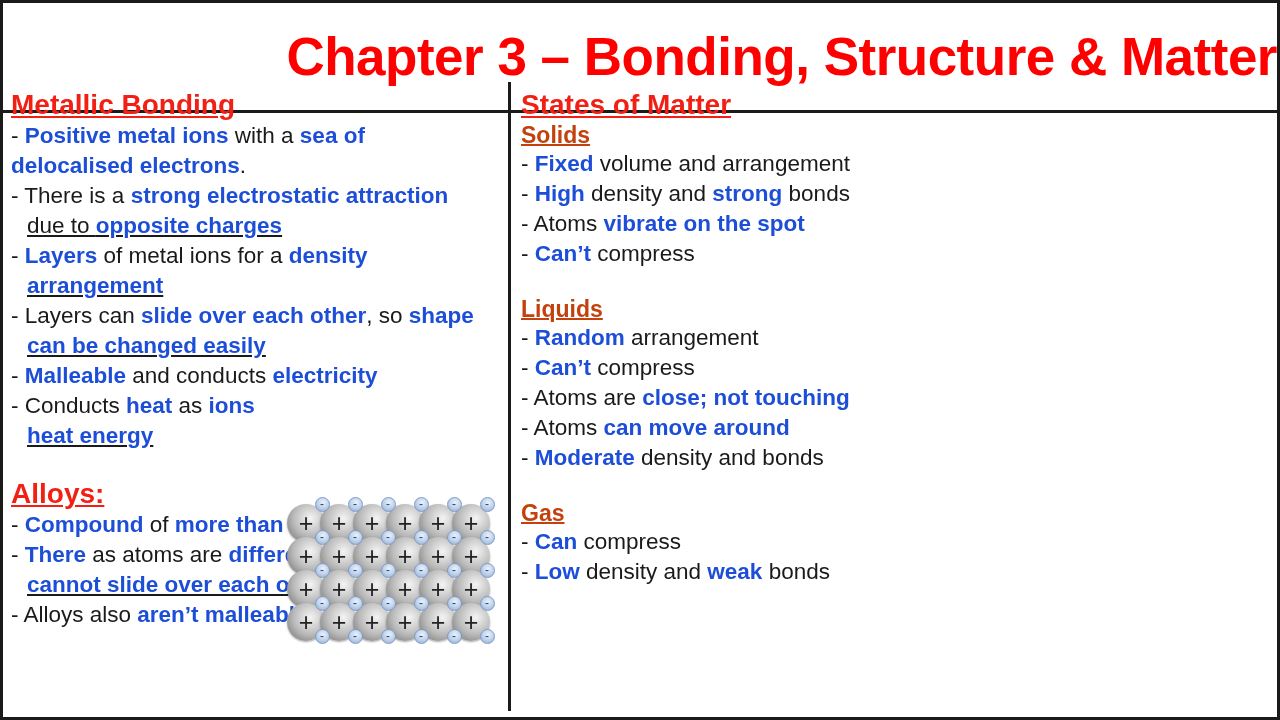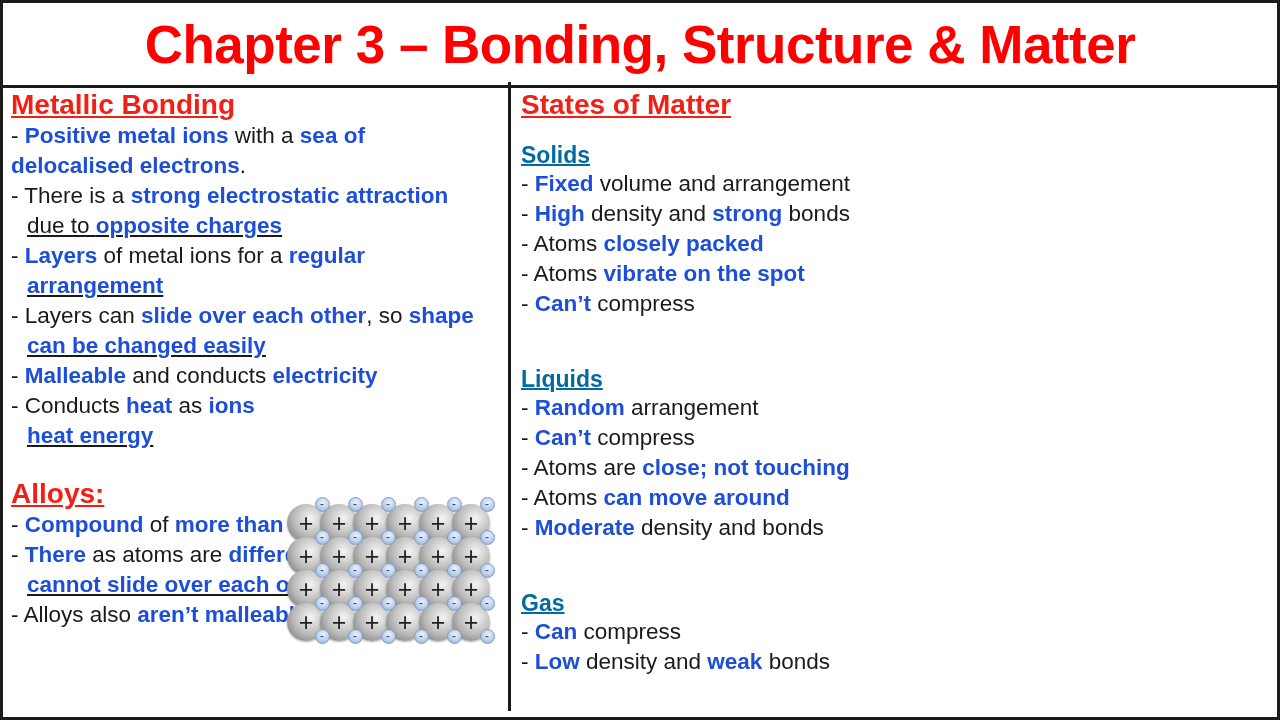--- a/index.html
+++ b/index.html
@@ -18,25 +18,25 @@
     height: 720px;
     background: #ffffff;
     border: 3px solid #1b1b1b;
   }
 
   
   #title-bar {
     position: absolute;
     left: 0; top: 0;
     width: 1274px;
-    height: 85px;
+    height: 110px;
     border-bottom: 3px solid #1b1b1b;
     display: flex;
     align-items: center;
-    justify-content: center;
+    justify-content: flex-end;
     background: #ffffff;
   }
   #title-text {
     color: #ff0000;
     font-family: "Liberation Sans", sans-serif;
     font-weight: bold;
     font-size: 53px;
     letter-spacing: -0.5px;
     white-space: nowrap;
     line-height: 1;
@@ -73,29 +73,28 @@
     color: #f21f14;
     font-weight: bold;
     font-size: 28px;
     line-height: 33px;
     text-decoration: underline;
     text-decoration-thickness: 2px;
     text-underline-offset: 2px;
     white-space: nowrap;
   }
   .subheading {
-    color: #0369a1;
+    color: #c2410c;
     font-weight: bold;
     font-size: 23px;
     line-height: 28px;
     text-decoration: underline;
     text-decoration-thickness: 2px;
     text-underline-offset: 1px;
     white-space: nowrap;
-    margin-top: 20px;
   }
   .bullet {
     font-size: 22.5px;
     line-height: 30px;
     color: #1a1a1a;
     white-space: nowrap;
   }
   .bullet.wrapline { padding-left: 16px; text-decoration: underline; }
   .r { color: #1d4ed8; font-weight: bold; }
   .k { color: #1a1a1a; font-weight: normal; }
@@ -143,21 +142,21 @@
 
   <div id="body-area">
 
     <div id="col-left">
       <div class="heading">Metallic Bonding</div>
       <div id="left-bullets">
           <div class="bullet"><span class="k">- </span><span class="r">Positive metal ions</span><span class="k"> with a </span><span class="r">sea of</span></div>
           <div class="bullet"><span class="r">delocalised electrons</span><span class="k">.</span></div>
           <div class="bullet"><span class="k">- There is a </span><span class="r">strong electrostatic attraction</span></div>
           <div class="bullet wrapline"><span class="k">due to </span><span class="r">opposite charges</span></div>
-          <div class="bullet"><span class="k">- </span><span class="r">Layers</span><span class="k"> of metal ions for a </span><span class="r">regular</span></div>
+          <div class="bullet"><span class="k">- </span><span class="r">Layers</span><span class="k"> of metal ions for a </span><span class="r">density</span></div>
           <div class="bullet wrapline"><span class="r">arrangement</span></div>
           <div class="bullet"><span class="k">- Layers can </span><span class="r">slide over each other</span><span class="k">, so </span><span class="r">shape</span></div>
           <div class="bullet wrapline"><span class="r">can be changed easily</span></div>
           <div class="bullet"><span class="k">- </span><span class="r">Malleable</span><span class="k"> and conducts </span><span class="r">electricity</span></div>
           <div class="bullet"><span class="k">- Conducts </span><span class="r">heat</span><span class="k"> as </span><span class="r">ions</span></div>
           <div class="bullet wrapline"><span class="r">heat energy</span></div>
         </div>
       <div class="gap"></div>
       <div class="heading">Alloys:</div>
       <div id="alloys-bullets">
@@ -224,21 +223,20 @@
           <div class="ion" style="left: 165px; top: 103px;">+</div>
         </div>
     </div>
 
     <div id="col-right">
       <div class="heading">States of Matter</div>
       <div id="right-sections">
           <div class="subheading">Solids</div>
           <div class="bullet"><span class="k">- </span><span class="r">Fixed</span><span class="k"> volume and arrangement</span></div>
           <div class="bullet"><span class="k">- </span><span class="r">High</span><span class="k"> density and </span><span class="r">strong</span><span class="k"> bonds</span></div>
-          <div class="bullet"><span class="k">- Atoms </span><span class="r">closely packed</span></div>
           <div class="bullet"><span class="k">- Atoms </span><span class="r">vibrate on the spot</span></div>
           <div class="bullet"><span class="k">- </span><span class="r">Can’t</span><span class="k"> compress</span></div>
           <div class="gap"></div>
           <div class="subheading">Liquids</div>
           <div class="bullet"><span class="k">- </span><span class="r">Random</span><span class="k"> arrangement</span></div>
           <div class="bullet"><span class="k">- </span><span class="r">Can’t</span><span class="k"> compress</span></div>
           <div class="bullet"><span class="k">- Atoms are </span><span class="r">close; not touching</span></div>
           <div class="bullet"><span class="k">- Atoms </span><span class="r">can move around</span></div>
           <div class="bullet"><span class="k">- </span><span class="r">Moderate</span><span class="k"> density and bonds</span></div>
           <div class="gap"></div>

